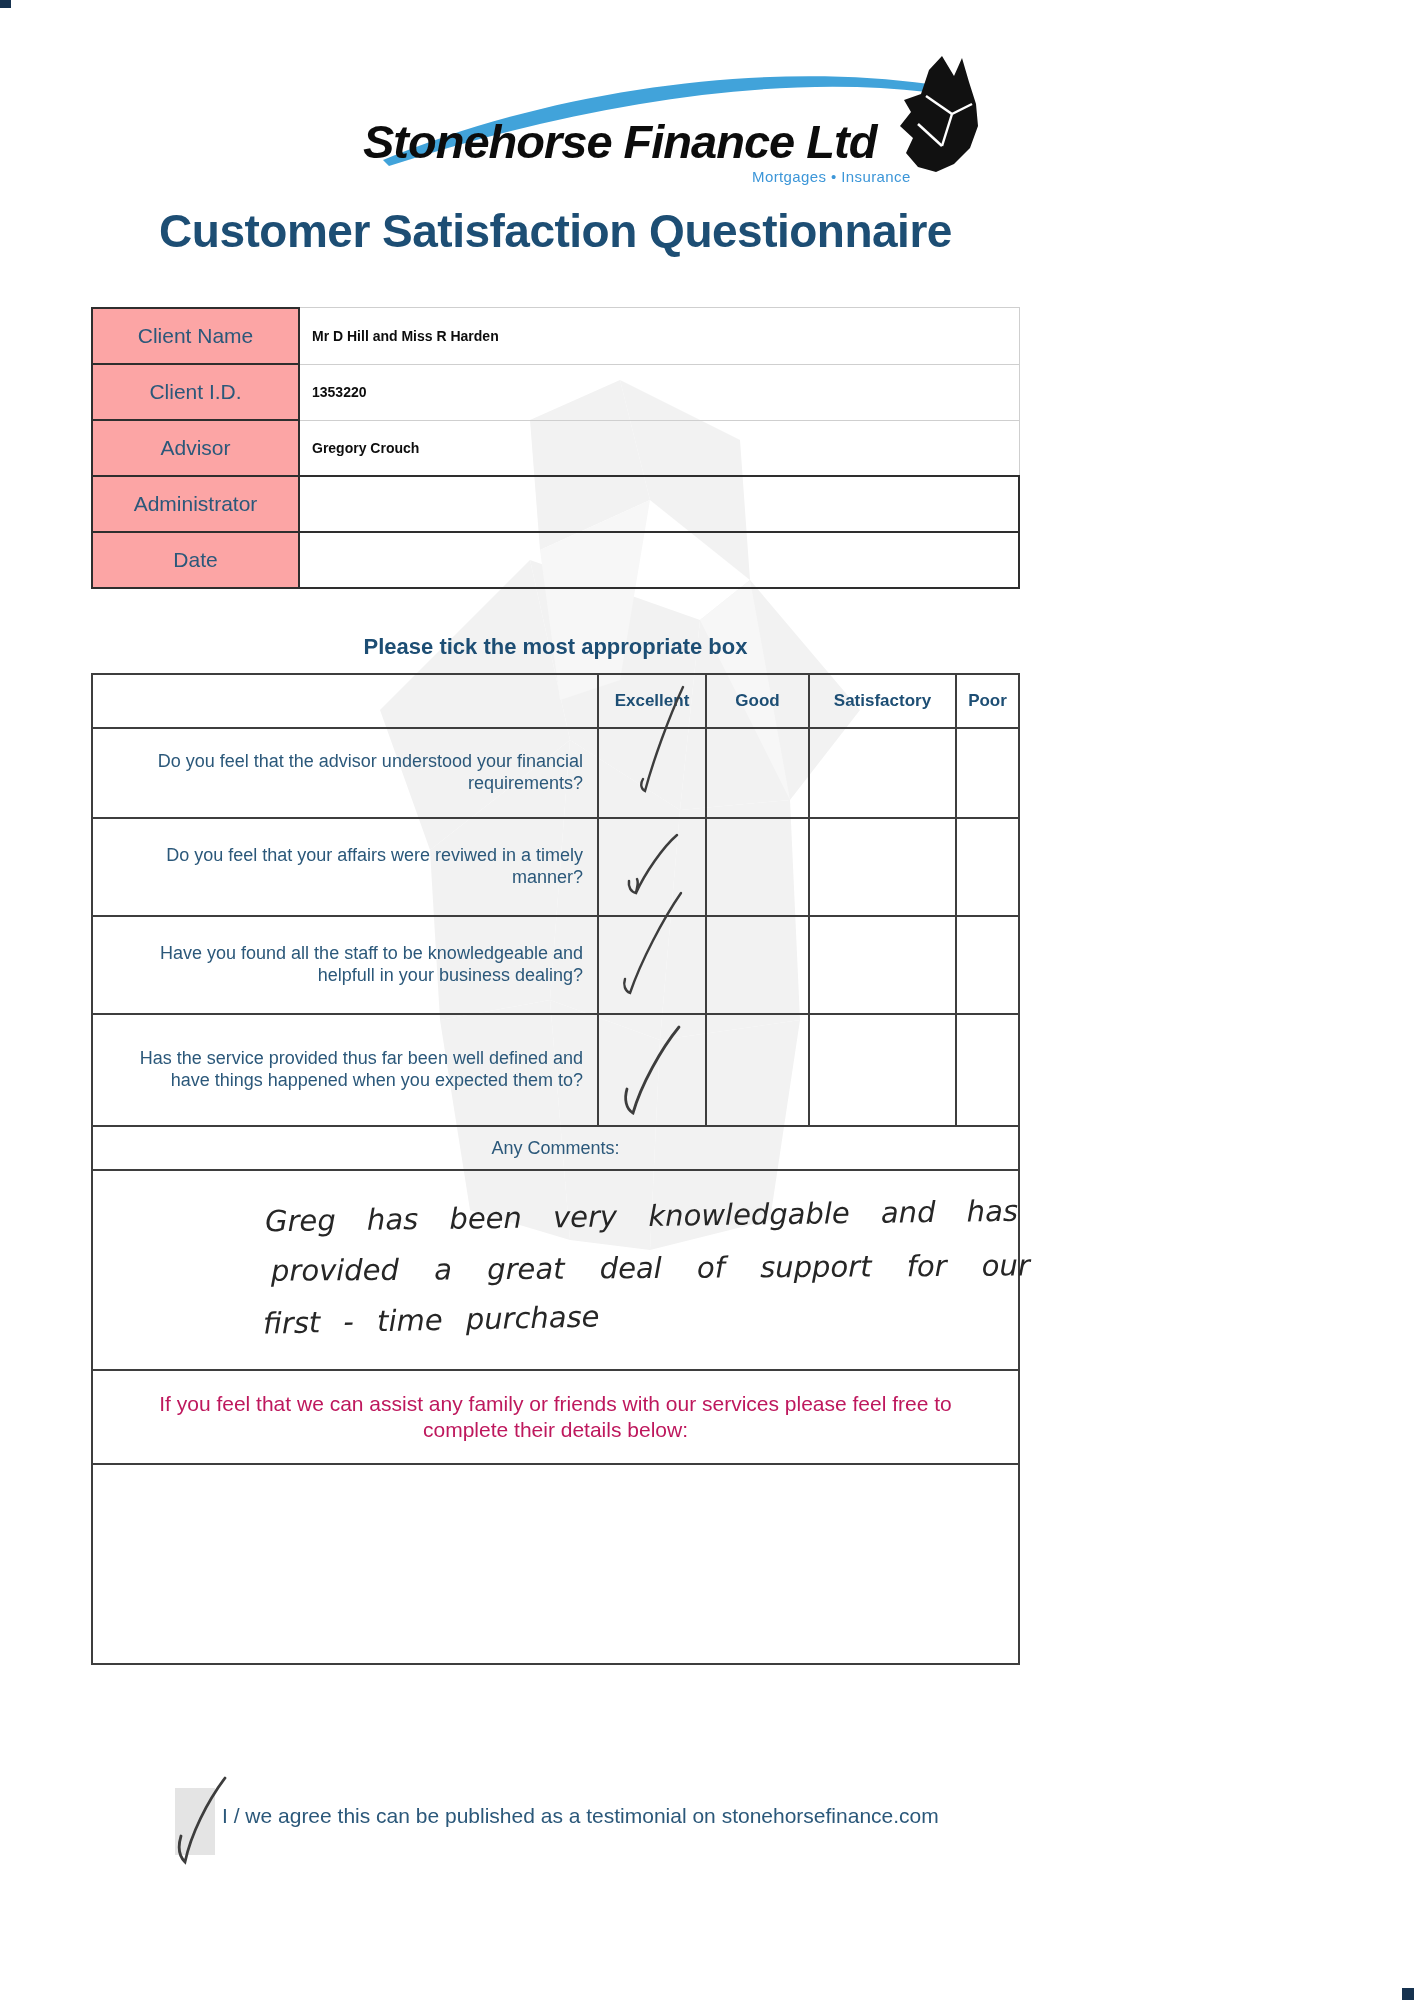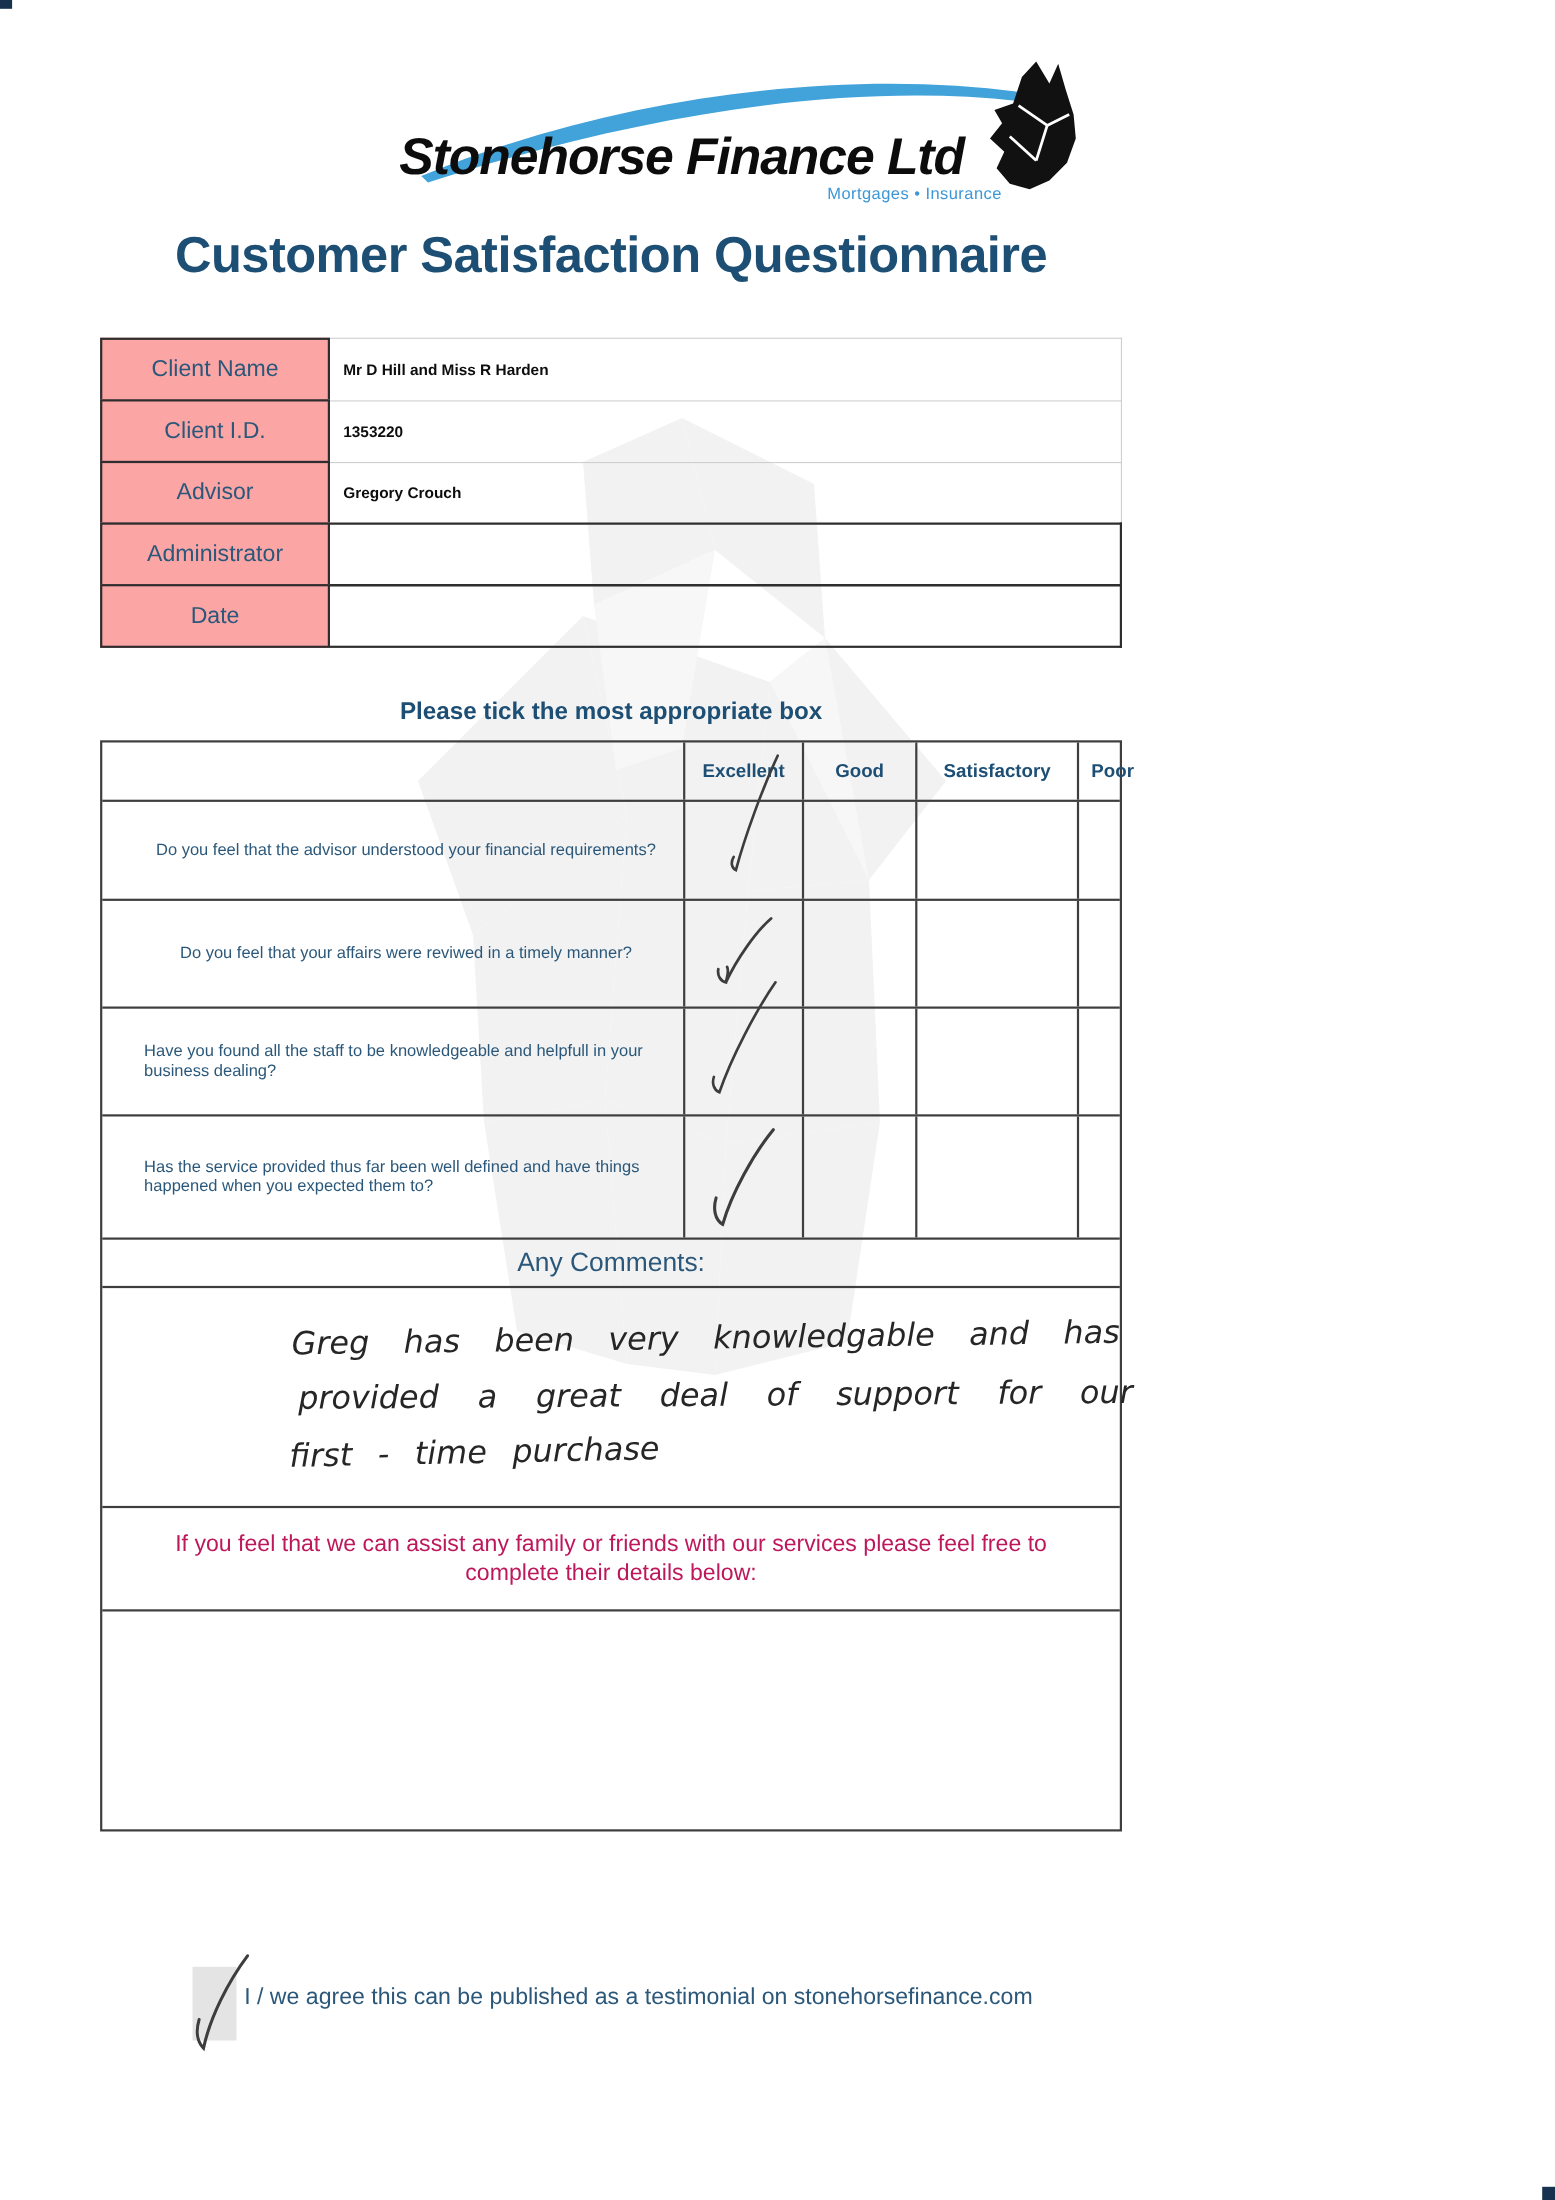--- a/index.html
+++ b/index.html
@@ -43,26 +43,26 @@
   
   .tick-instruction{position:absolute;top:634px;width:100%;text-align:center;
                     font-size:22px;font-weight:bold;color:#1d4e74;}
 
   
   .ratings{position:absolute;top:673px;left:0;width:100%;box-sizing:border-box;
            border:2px solid #3e3e3e;background:transparent;}
   .r-row{display:flex;box-sizing:border-box;}
   .r-row + .r-row{border-top:2px solid #3e3e3e;}
   .cell{box-sizing:border-box;display:flex;align-items:center;justify-content:center;position:relative;}
-  .cell-q{width:504px;flex:none;color:#2b587a;font-size:15px;text-align:left;padding:4px 14px;line-height:1.22;margin-left:24px;}
+  .cell-q{width:504px;flex:none;color:#2b587a;font-size:18px;text-align:right;padding:4px 14px;line-height:1.22;}
   .cell-c{flex:none;border-left:2px solid #3e3e3e;color:#1d4e74;font-size:17px;font-weight:bold;}
   .w-exc{width:108px;}.w-good{width:103px;}.w-sat{width:147px;}.w-poor{width:63px;}
   .span-row{display:block;box-sizing:border-box;border-top:2px solid #3e3e3e;position:relative;}
   .comments-label{height:44px;display:flex;align-items:center;justify-content:center;
-                  color:#2b587a;font-size:24px;}
+                  color:#2b587a;font-size:18px;}
   .comments-box{height:200px;}
   .referral{height:94px;display:flex;align-items:center;justify-content:center;text-align:center;
             color:#be185d;font-size:21px;line-height:1.25;padding:0 24px;}
   .referral div{max-width:880px;}
   .empty-box{height:200px;}
 
   
   .tickwrap{position:absolute;inset:0;overflow:visible;}
   .tick-svg{position:absolute;overflow:visible;}
 

